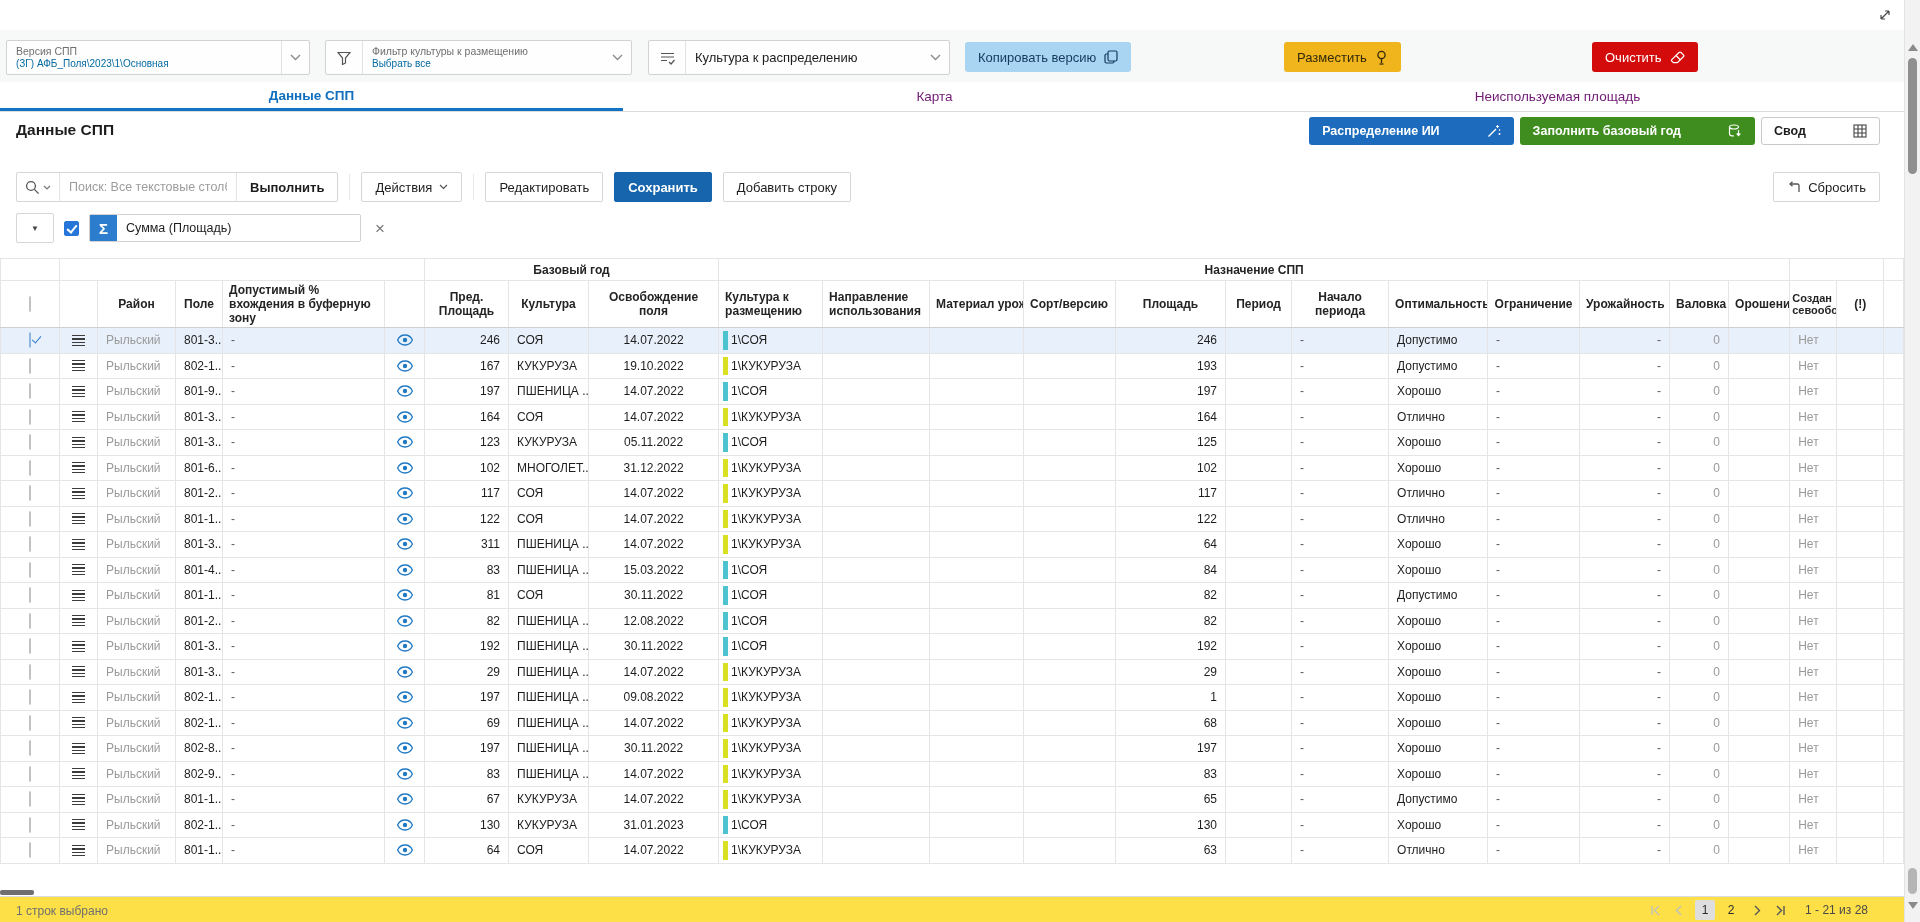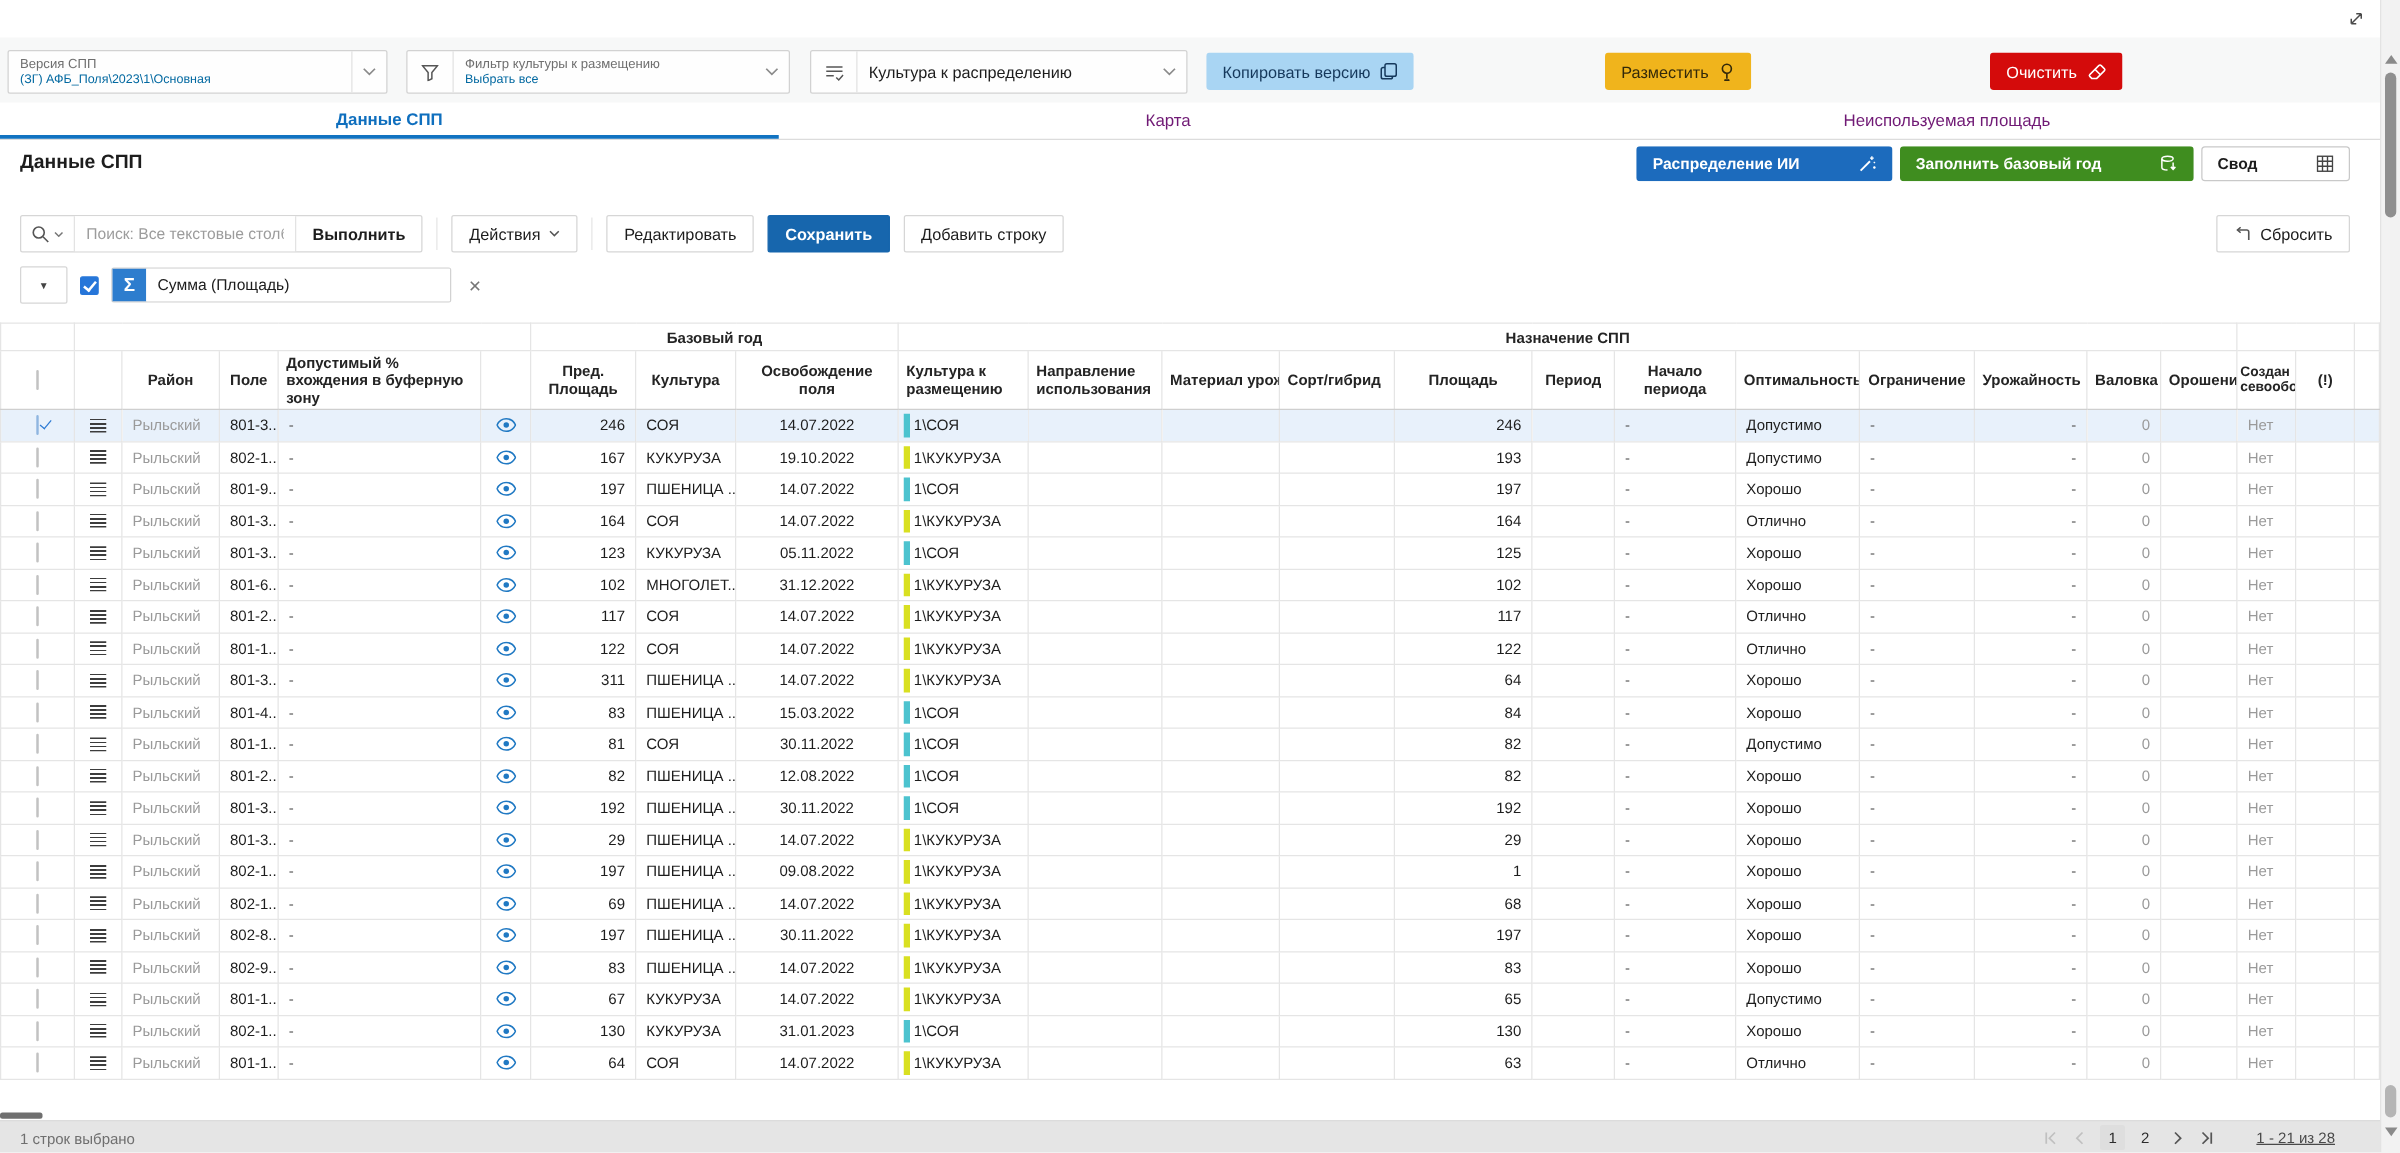--- a/index.html
+++ b/index.html
@@ -92,28 +92,28 @@
   .cgray{color:#9a9a9a;} .cdim{color:#5a5a5a;}
   .td-icon{text-align:center;padding:0 !important;}
   .ham{width:13px;height:11px;margin:0 auto;cursor:pointer;
        background:repeating-linear-gradient(to bottom,#3c3c3c 0 1.4px,transparent 1.4px 3.3px);}
   td.place{position:relative;padding-left:12px;}
   td.place .bar{position:absolute;left:4px;top:3px;bottom:3px;width:5px;}
 
   
   .hscroll-thumb{position:absolute;left:0;top:890px;width:34px;height:5px;background:#6f6f6f;border-radius:2px;}
   .gfooter{position:absolute;top:896px;left:0;width:1904px;height:26px;border-top:1px solid #dcdcdc;
-           background:#e5e5e5;box-sizing:border-box;}
+           background:#fde047;box-sizing:border-box;}
   .sel-count{position:absolute;left:16px;top:7px;font-size:12px;color:#6f6f6f;}
   .pager{position:absolute;right:36px;top:2px;display:flex;align-items:center;gap:13px;height:22px;}
   .pg-ic{cursor:pointer;display:flex;align-items:center;}
   .pg-num{min-width:20px;height:20px;display:flex;align-items:center;justify-content:center;
           font-size:12px;color:#2c2c2c;cursor:pointer;border-radius:2px;}
   .pg-num.cur{background:#dedede;}
-  .pg-range{font-size:12px;color:#4a4a4a;margin-left:20px;text-decoration:underline;}
+  .pg-range{font-size:12px;color:#4a4a4a;margin-left:5px;}
 
   .vscroll{position:absolute;top:0;left:1904px;width:16px;height:922px;background:#f2f2f2;
            border-left:1px solid #e3e3e3;box-sizing:border-box;}
   .vs-up{position:absolute;left:3px;top:44px;width:0;height:0;border-left:5px solid transparent;
          border-right:5px solid transparent;border-bottom:7px solid #8a8a8a;}
   .vs-thumb{position:absolute;left:3px;top:58px;width:9px;height:116px;background:#8f8f8f;border-radius:5px;}
   .vs-thumb2{position:absolute;left:3px;top:868px;width:9px;height:26px;background:#b5b5b5;border-radius:5px;}
   .vs-down{position:absolute;left:3px;top:902px;width:0;height:0;border-left:5px solid transparent;
            border-right:5px solid transparent;border-top:7px solid #8a8a8a;}
   .collapse-ic{position:absolute;top:8px;left:1878px;cursor:pointer;}
@@ -327,21 +327,21 @@
           <th class="ac">Район</th>
           <th class="ac">Поле</th>
           <th class="al">Допустимый % вхождения в буферную зону</th>
           <th></th>
           <th class="ac">Пред. Площадь</th>
           <th class="ac">Культура</th>
           <th class="ac">Освобождение поля</th>
           <th class="al">Культура к размещению</th>
           <th class="al">Направление использования</th>
           <th class="al nw">Материал урожая</th>
-          <th class="al nw">Сорт/гибрид</th>
+          <th class="al nw">Сорт/версию</th>
           <th class="ac">Площадь</th>
           <th class="ac">Период</th>
           <th class="ac">Начало периода</th>
           <th class="ac">Оптимальность</th>
           <th class="ac">Ограничение</th>
           <th class="ac">Урожайность</th>
           <th class="ac nw">Валовка</th>
           <th class="ac nw">Орошение.</th>
           <th class="small">Создан севообо</th>
           <th class="ac">(!)</th>

